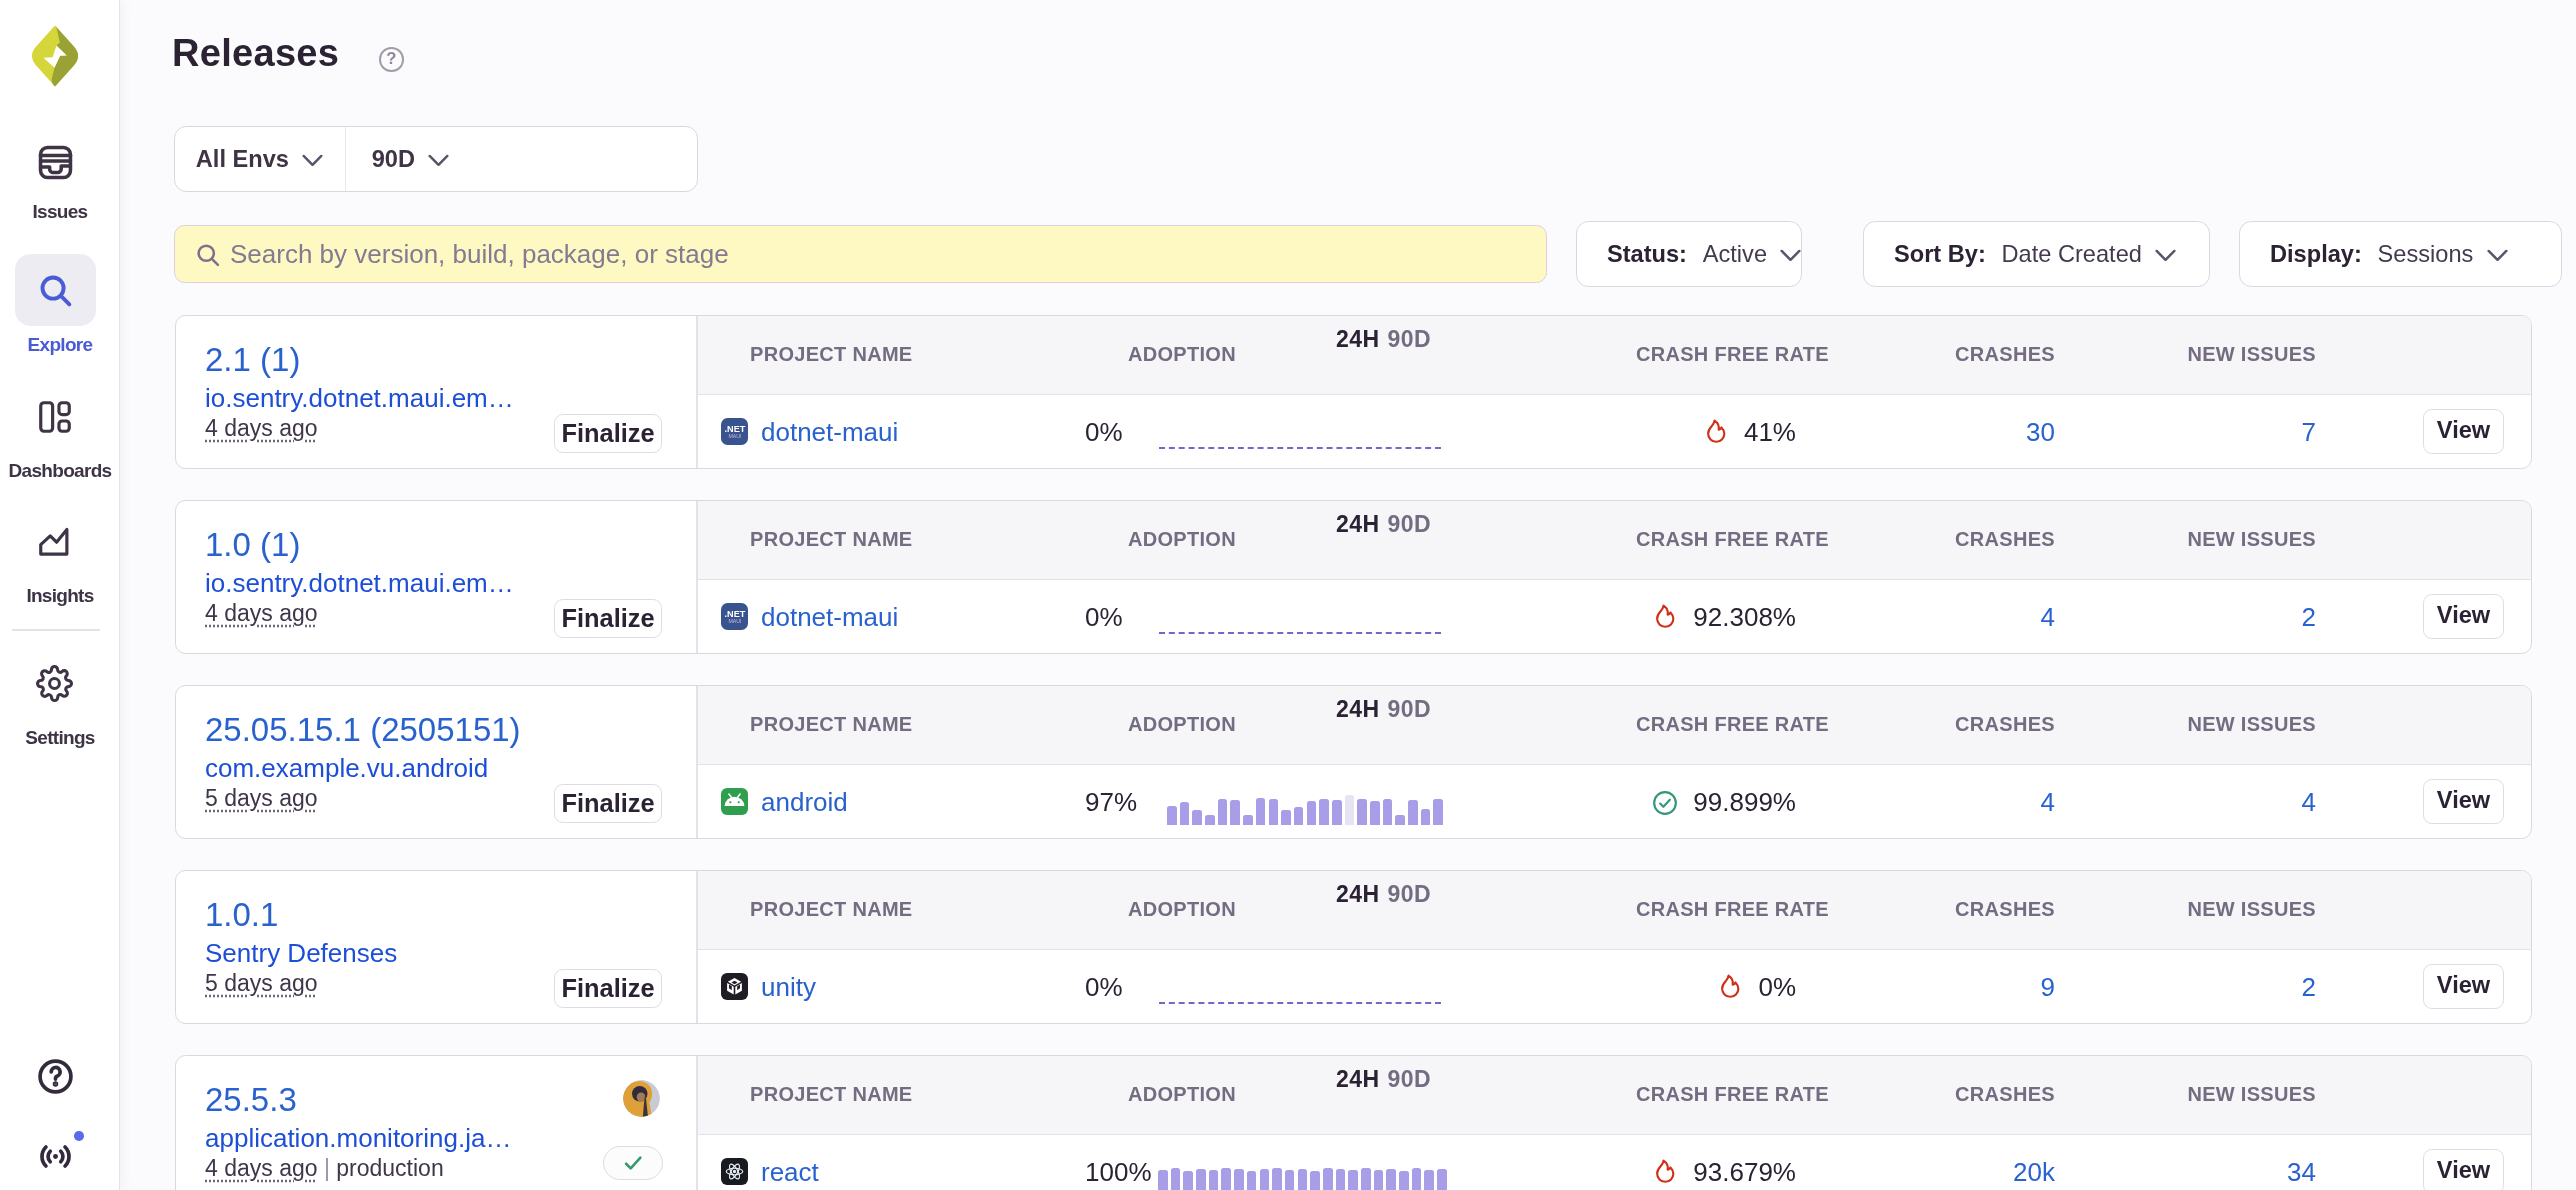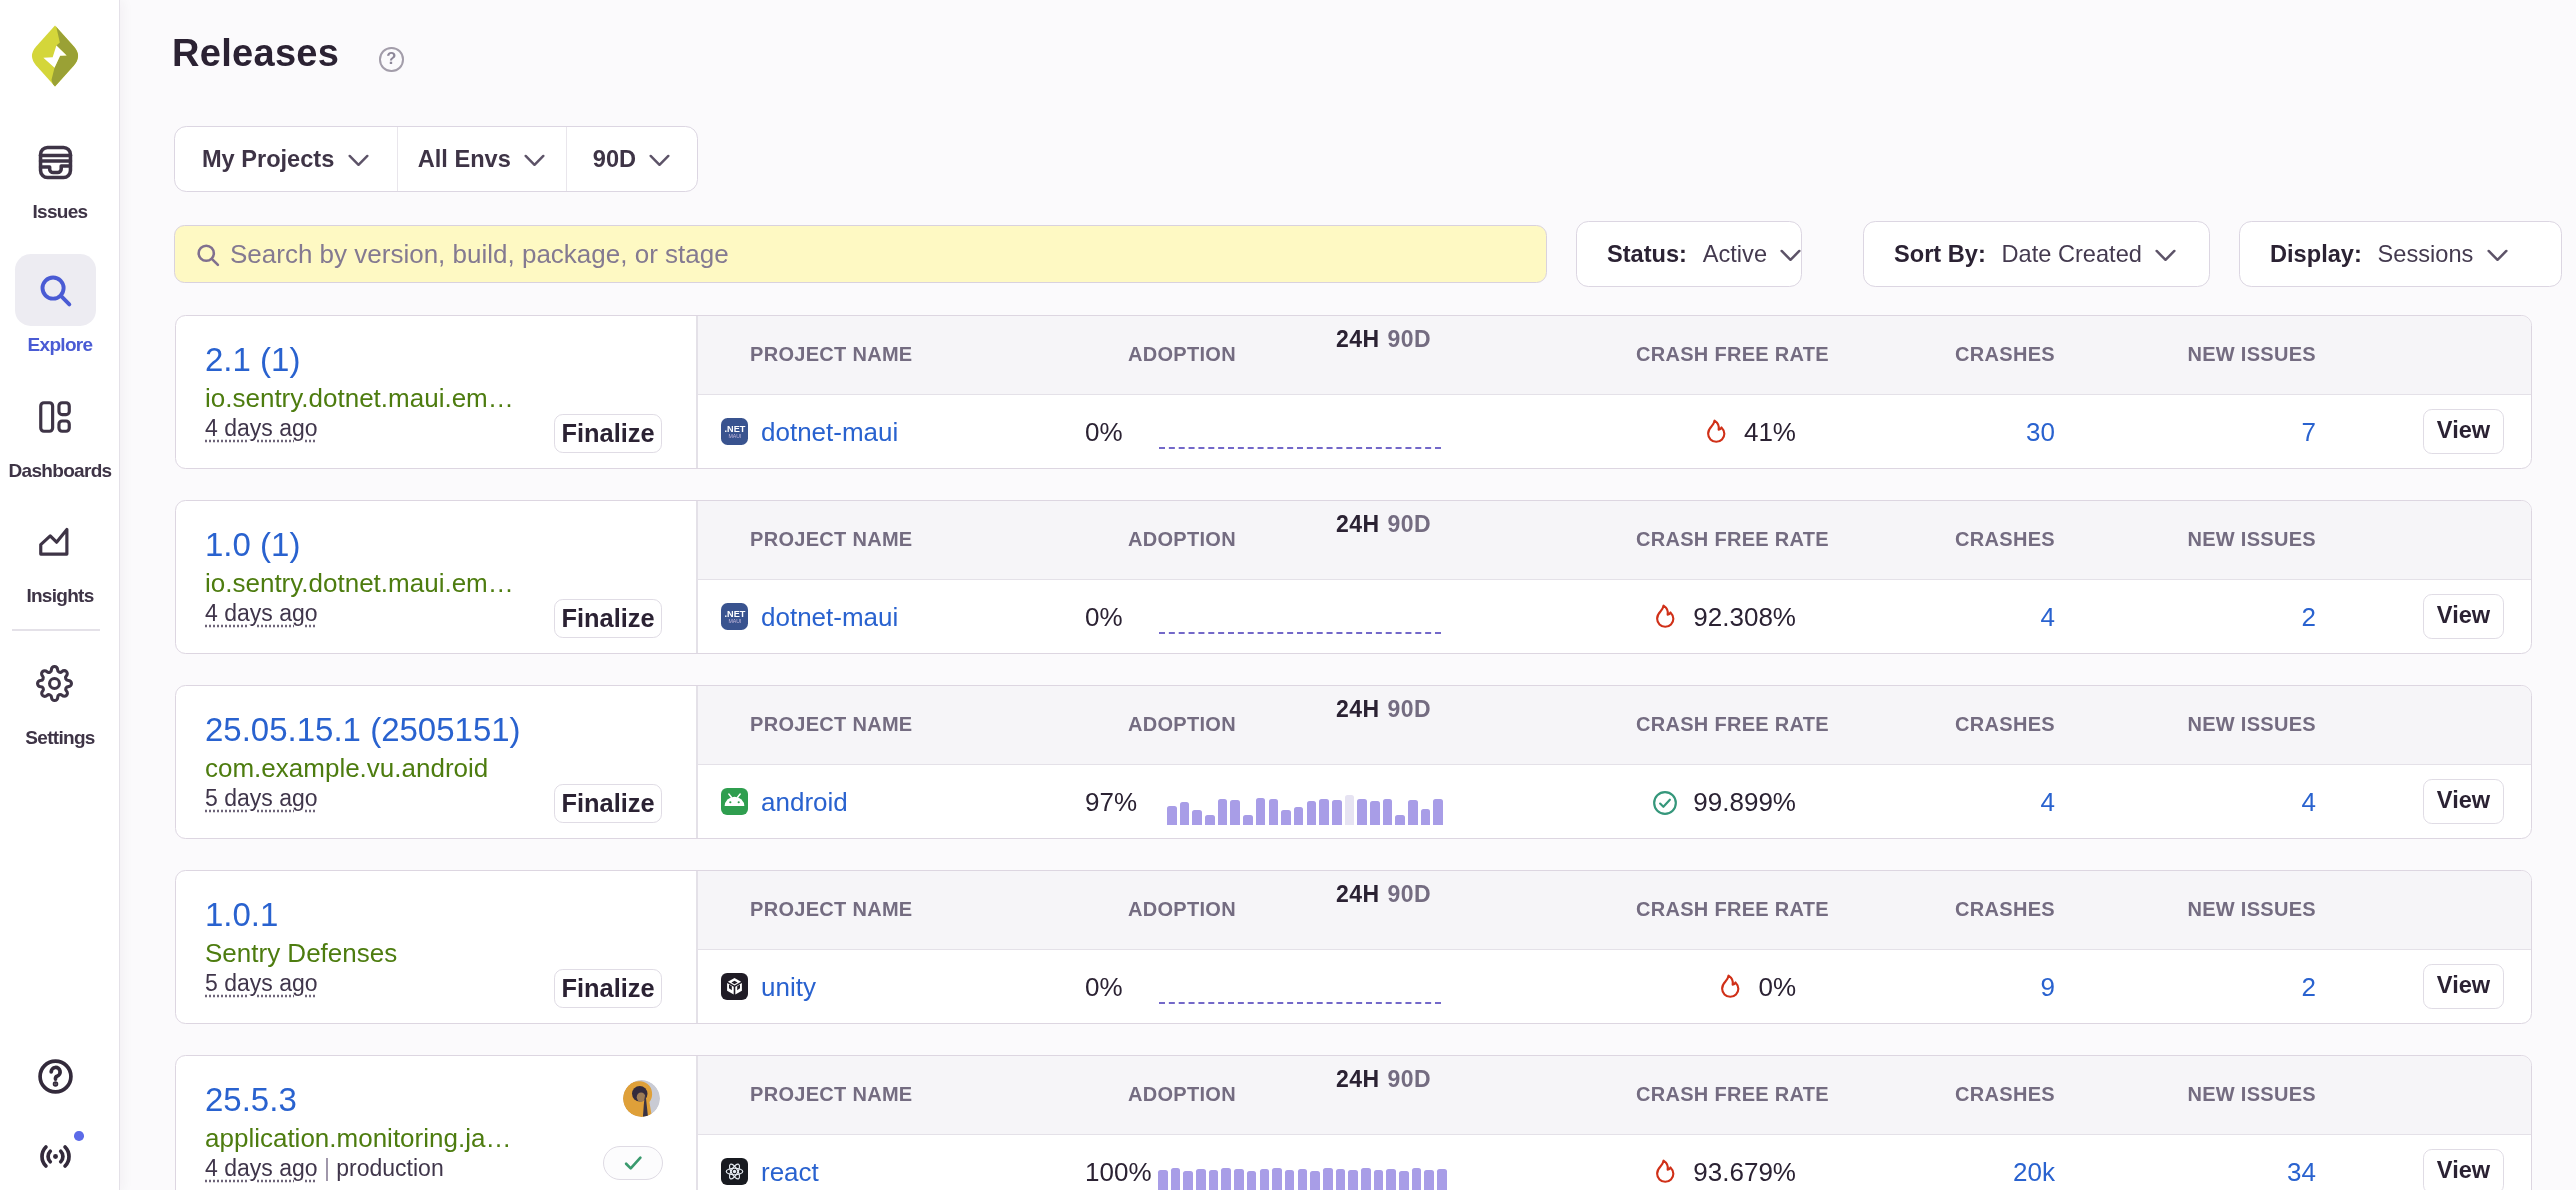--- a/index.html
+++ b/index.html
@@ -19,21 +19,21 @@
 .chev { margin-left:12.3px; flex:none; display:flex; }
 .search { position:absolute; left:174px; top:225px; width:1373px; height:58px; background:#fef9c3; border:1.8px solid #d9d2de; border-radius:10.5px; }
 .search .ph { position:absolute; left:55px; top:13px; font-size:26px; color:#847a91; }
 .dropbtn { position:absolute; top:221px; height:66px; background:#fff; border:1.8px solid #dcd6e2; border-radius:12.3px; display:flex; align-items:center; padding-left:30px; font-size:23.6px; color:#443a4f; }
 .dropbtn b { color:#2b2233; font-weight:700; margin-right:15.8px; }
 .card { position:absolute; left:175px; width:2357px; height:154px; background:#fff; border:1.8px solid #ddd6e1; border-radius:10.5px; overflow:hidden; }
 .thead { position:absolute; left:520px; top:0; right:0; height:79px; background:#f6f5f8; border-bottom:1.8px solid #e4e1e8; }
 .vline { position:absolute; left:520px; top:0; bottom:0; width:1.8px; background:#e4e1e8; }
 .hl { position:absolute; top:27px; font-size:20px; font-weight:700; color:#746c81; letter-spacing:0.3px; white-space:nowrap;margin-left:28px; }
 .ver { position:absolute; left:29px; top:24.5px; font-size:33px; color:#2962cf; white-space:nowrap; }
-.pkg { position:absolute; left:29px; top:67px; font-size:26px; color:#4d7c0f; white-space:nowrap; }
+.pkg { position:absolute; left:29px; top:67px; font-size:26px; color:#1d4ed8; white-space:nowrap; }
 .dt  { position:absolute; left:29px; top:99px; font-size:23px; color:#40364b; white-space:nowrap; }
 .dt .du { text-decoration:underline dotted #6d6478; text-underline-offset:4.4px; }
 .btn { position:absolute; background:#fff; border:1.8px solid #e0dce5; border-radius:8.8px; font-weight:700; color:#2b2233; text-align:center; }
 .fin { left:378px; top:98px; width:108px; height:39px; font-size:25.4px; line-height:36px; }
 .view { left:2247px; top:93px; width:81px; height:45px; font-size:23.6px; line-height:41px; }
 .picon { position:absolute; left:545px; top:102px; width:27px; height:27px; }
 .pname { position:absolute; left:585px; top:101px; font-size:26px; color:#2962cf; }
 .adopt { position:absolute; left:909px; top:101px; font-size:26px; color:#2b2233; }
 .dash { position:absolute; left:983px; top:131px; width:282px; border-top:2.6px dashed #7368c9; }
 .h24 { font-size:23px; top:10px; letter-spacing:0.4px; }
@@ -97,25 +97,20 @@
     <circle cx="12" cy="12" r="1.6" fill="#332a3b" stroke="none"></circle>
     <path d="M8.6 15.4 a4.8 4.8 0 0 1 0-6.8 M15.4 8.6 a4.8 4.8 0 0 1 0 6.8"></path>
     <path d="M5.8 18.2 a8.8 8.8 0 0 1 0-12.4 M18.2 5.8 a8.8 8.8 0 0 1 0 12.4"></path>
   </svg>
   <div style="position:absolute;left:74px;top:1131px;width:9.6px;height:9.6px;border-radius:50%;background:#5c6be8"></div>
 </div>
 <div class="content"></div>
 <h1>Releases</h1>
 <div class="qhelp">?</div>
 <div class="filterbar">
-  <div class="seg" style="width:222px">My Projects<span class="chev">
-        <svg width="23" height="23" viewBox="0 0 26 26" fill="none" stroke="#5d5368" stroke-width="2.8" stroke-linecap="round" stroke-linejoin="round">
-          <path d="M3 9 L13 19 L23 9"></path>
-        </svg>
-      </span></div>
   <div class="seg" style="width:170px">All Envs<span class="chev">
         <svg width="23" height="23" viewBox="0 0 26 26" fill="none" stroke="#5d5368" stroke-width="2.8" stroke-linecap="round" stroke-linejoin="round">
           <path d="M3 9 L13 19 L23 9"></path>
         </svg>
       </span></div>
   <div class="seg" style="width:131px">90D<span class="chev">
         <svg width="23" height="23" viewBox="0 0 26 26" fill="none" stroke="#5d5368" stroke-width="2.8" stroke-linecap="round" stroke-linejoin="round">
           <path d="M3 9 L13 19 L23 9"></path>
         </svg>
       </span></div>

